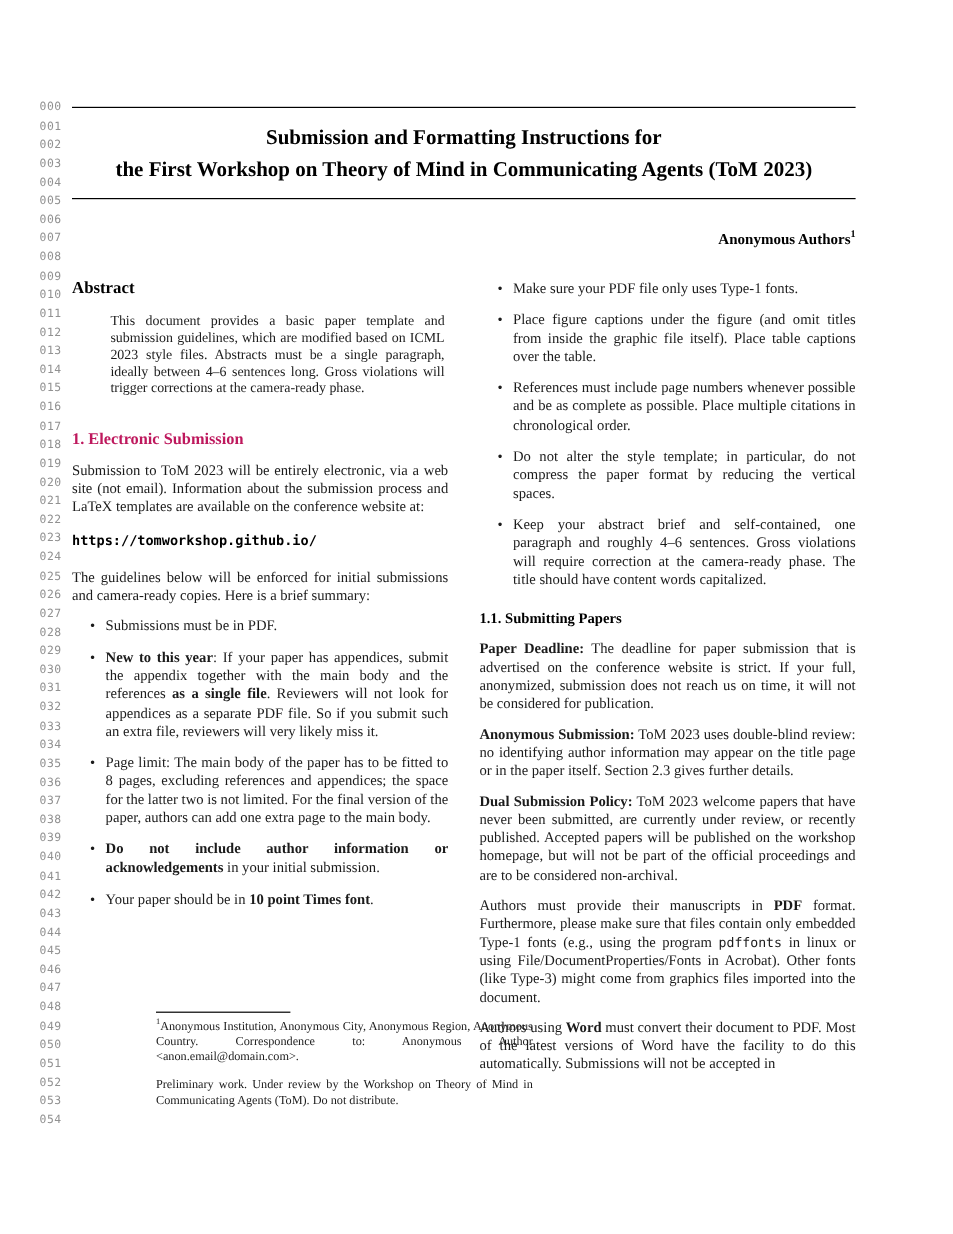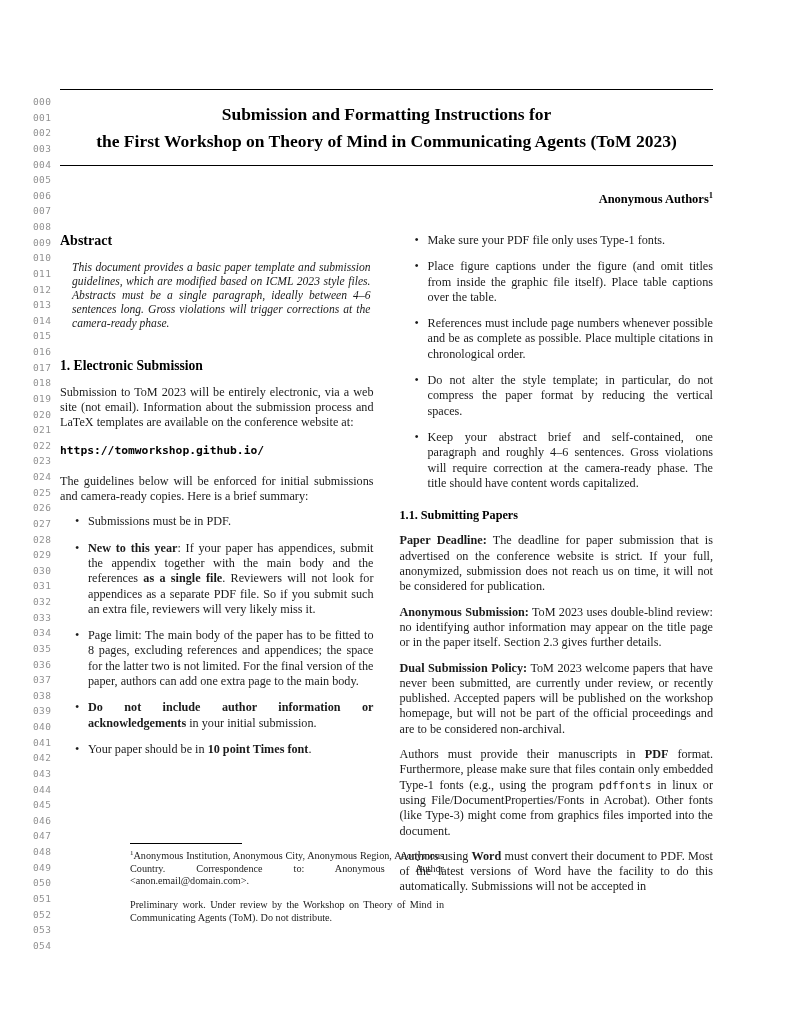--- a/index.html
+++ b/index.html
@@ -6,36 +6,35 @@
   .page {
     position:relative; width:794px; height:1028px; background:#ffffff;
     font-family:"Liberation Serif", serif; color:#1b1b1b; overflow:hidden;
     margin:0 auto;
   }
   .line-numbers {
     position:absolute; left:33px; top:82px;
     font-family:"DejaVu Sans Mono", monospace; font-size:9.5px;
     line-height:15.62px; color:#919191; letter-spacing:0.4px;
     user-select:none;
-    margin-top:12px;
   }
   .content { position:absolute; left:60px; top:0; width:653px; }
   .rule { border:0; border-top:1.6px solid #000; margin:0; }
   .rule-top { margin-top:89px; }
   h1.title {
     text-align:center; font-weight:bold; font-size:17.5px; line-height:27px;
     margin:11px 0 10px 0; color:#000;
   }
   .authors { text-align:right; font-weight:bold; font-size:12.5px; margin-top:26px; color:#000; }
   .authors sup, sup { font-size:68%; vertical-align:super; line-height:0; }
   .columns { display:flex; gap:26px; margin-top:22px; }
   .col { flex:1; min-width:0; text-align:justify; font-size:12.2px; line-height:15.3px; }
   h2.abstract-heading { font-size:14px; font-weight:bold; margin:4px 0 13px 0; color:#000; }
-  p.abstract-text { font-size:11.6px; line-height:14px; margin:0 3px 0 12px;font-style:italic; }
-  h3.section-heading { font-size:13.6px; font-weight:bold; margin:27px 0 11px 0; text-align:left; color:#000000; }
+  p.abstract-text { font-size:11.6px; line-height:14px; margin:0 3px 0 32px; }
+  h3.section-heading { font-size:13.6px; font-weight:bold; margin:27px 0 11px 0; text-align:left; color:#be185d; }
   h4.subsection-heading { font-size:12.2px; font-weight:bold; margin:17px 0 10px 0; text-align:left; color:#000; }
   p { margin:0 0 10px 0; }
   .url {
     font-family:"DejaVu Sans Mono", monospace; font-weight:bold; font-size:11.3px;
     margin:13px 0 15px 0; color:#000; text-decoration:none; display:block;
   }
   ul.bullets { list-style:none; margin:4px 0 0 0; padding:0 0 0 15px; }
   ul.bullets li { position:relative; padding-left:13px; margin-bottom:11px; }
   ul.bullets li::before { content:"\2022"; position:absolute; left:0; top:0; }
   .b { font-weight:bold; }

